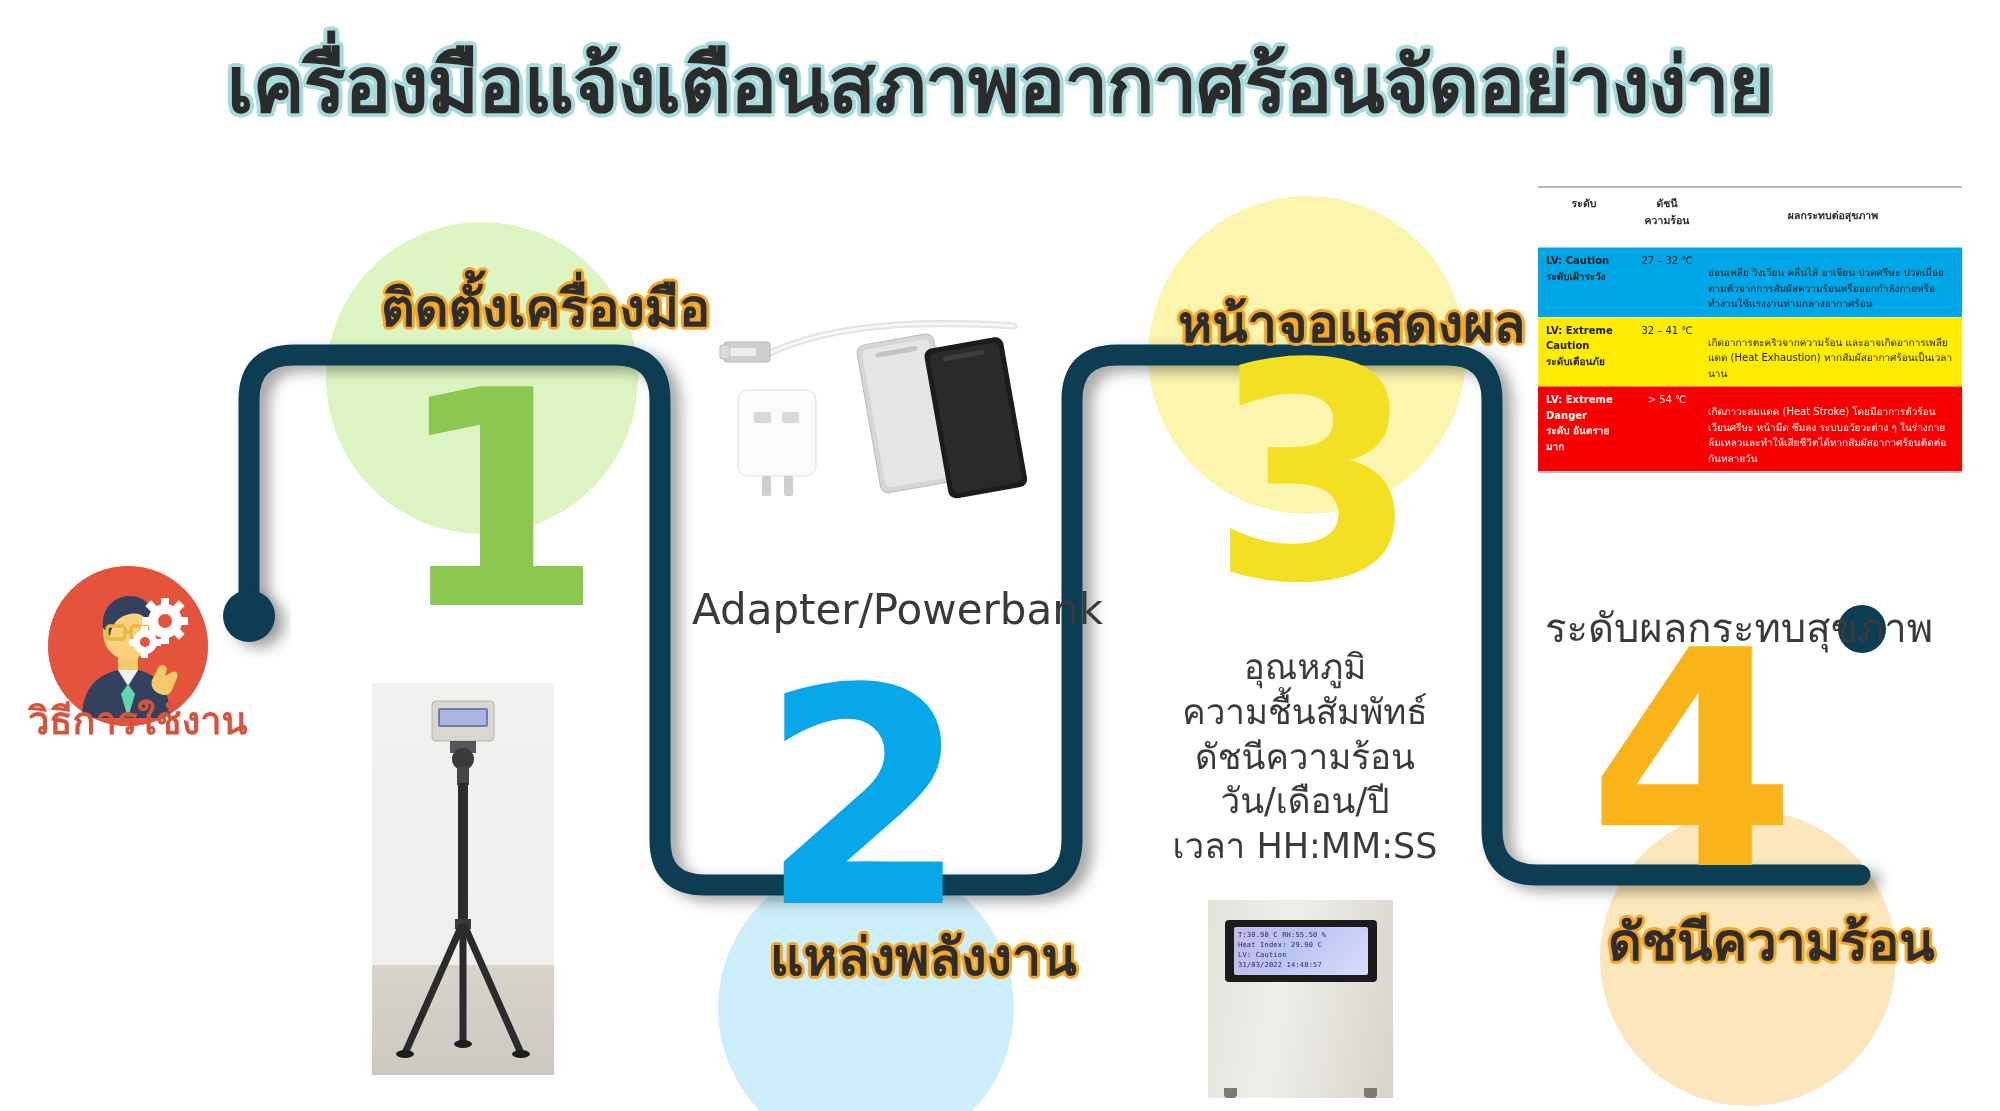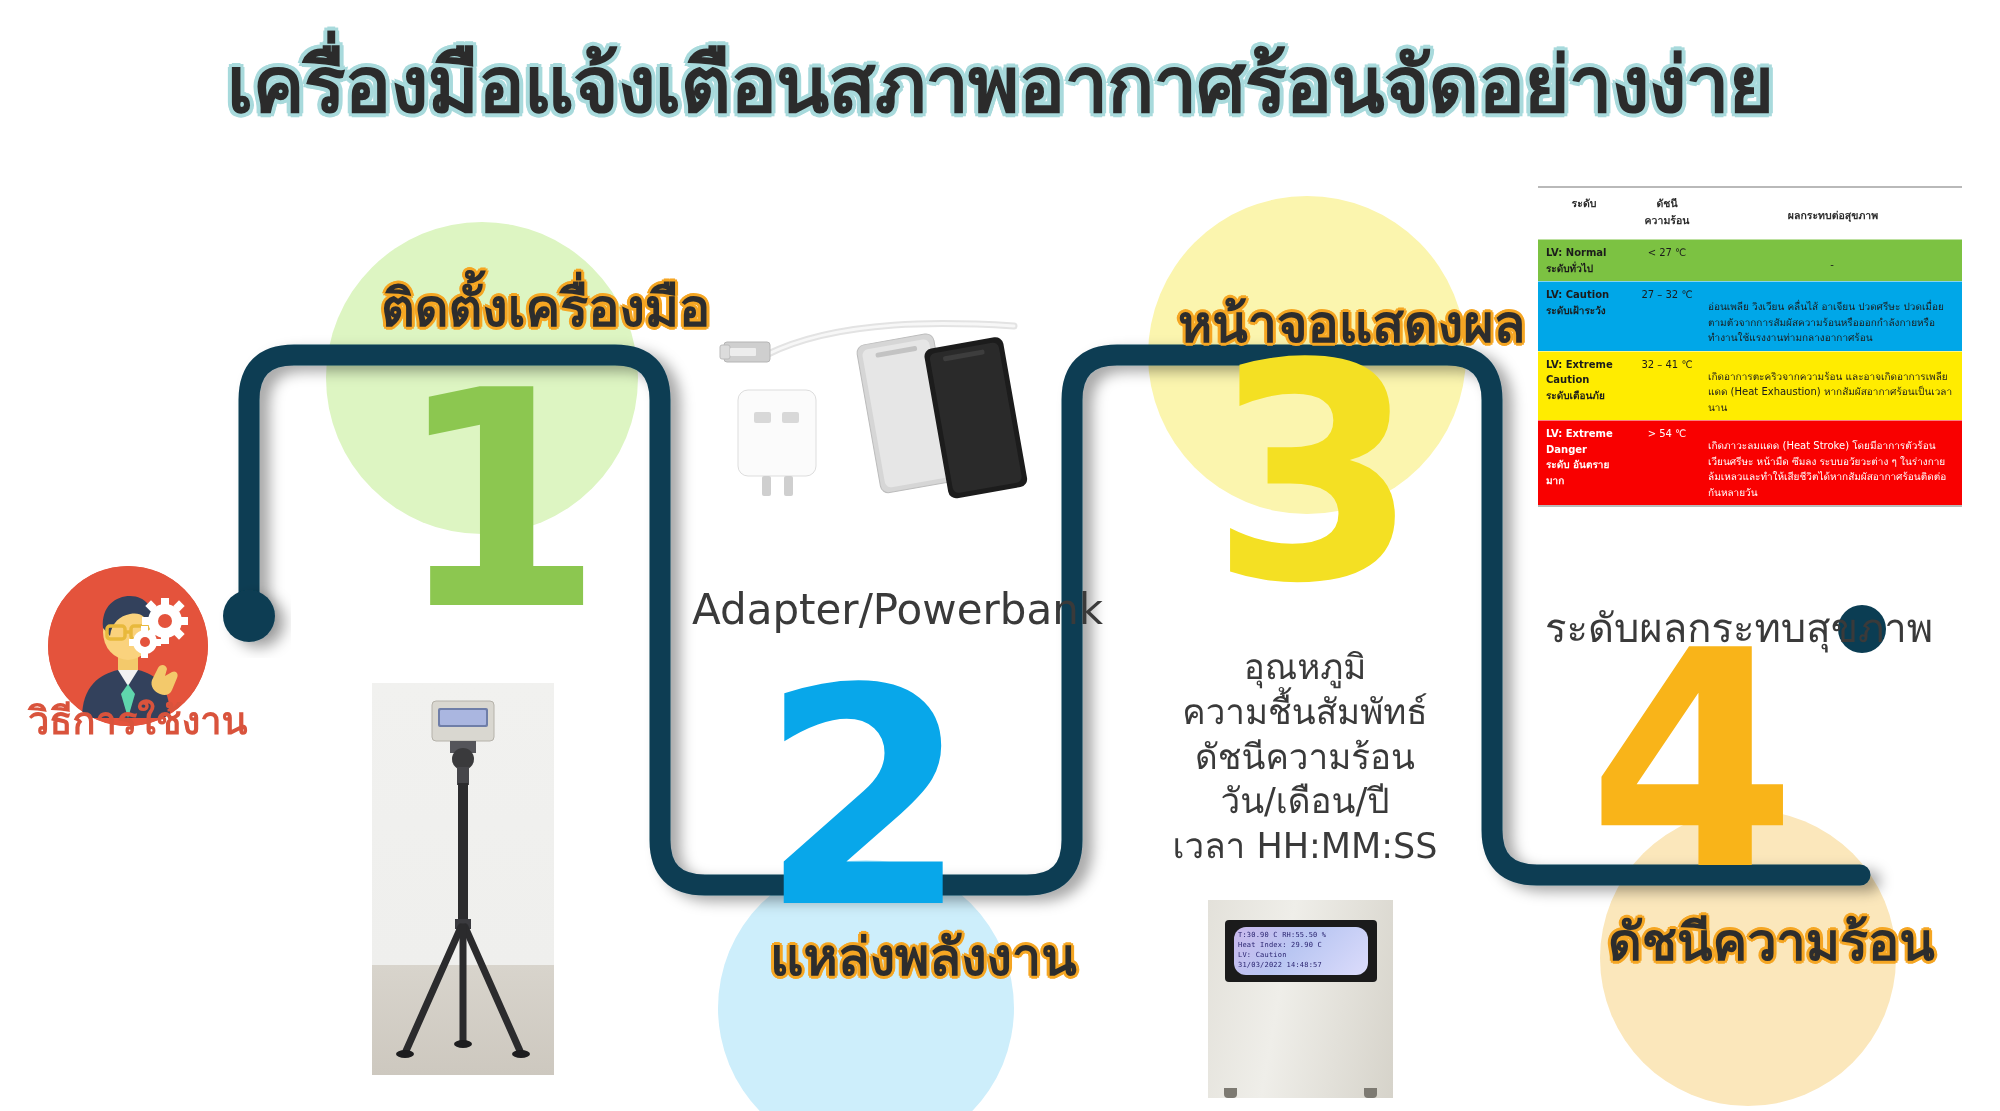--- a/index.html
+++ b/index.html
@@ -83,21 +83,21 @@
     text-align: center; font-family: "DejaVu Sans", sans-serif;
     font-weight: 700; font-size: 38px; color: #d9533c; white-space: nowrap;
   }
 
   
   .hi-table {
     position: absolute; left: 1538px; top: 186px; width: 424px;
     border-top: 2px solid #b9b9b9; border-bottom: 2px solid #b9b9b9;
     font-family: "DejaVu Sans", sans-serif;
   }
-  .hi-head { display: flex; padding: 7px 0 10px 0; }
+  .hi-head { display: flex; padding: 7px 0 18px 0; }
   .hi-head > div { font-size: 10.5px; color: #2b2b2b; text-align: center; font-weight: 600; }
   .hi-c1 { width: 92px; } .hi-c2 { width: 74px; } .hi-c3 { flex: 1; margin-top: 12px; }
   .hi-row { display: flex; border-top: 1px solid rgba(255,255,255,.5); }
   .hi-row > div { font-size: 10px; line-height: 1.55; padding: 5px 4px; }
   .hi-row .hi-c1 { font-weight: 700; padding-left: 8px; }
   .hi-row .hi-c2 { text-align: center; }
   .hi-row .hi-c3 { padding-right: 6px; }
 
   
   .photo { position: absolute; overflow: hidden; }
@@ -113,21 +113,21 @@
     left: 1208px; top: 900px; width: 185px; height: 198px;
     background: linear-gradient(100deg,#e3e1da 0%, #efeee9 40%, #d6d3ca 100%);
   }
   .lcd-screen-frame {
     position: absolute; left: 17px; top: 20px; width: 152px; height: 62px;
     background: #1b1b1b; border-radius: 4px;
   }
   .lcd-screen {
     position: absolute; left: 9px; top: 7px; width: 134px; height: 48px;
     background: linear-gradient(135deg,#c9b8ec 0%, #b9c6f2 45%, #dcdcfb 100%);
-    border-radius: 12px; padding: 3px 4px;
+    border-radius: 2px; padding: 3px 4px;
     font-family: "DejaVu Sans Mono", monospace; font-size: 7px;
     line-height: 1.45; color: #2a2470; letter-spacing: .2px;
   }
   .lcd-base {
     position: absolute; left: 6px; top: 176px; width: 173px; height: 14px;
   }
   .foot { position: absolute; width: 13px; height: 10px; background: #7d7a72; border-radius: 0 0 4px 4px; top: 188px;}
 
   
   .gear-photo { left: 700px; top: 300px; width: 360px; height: 240px; }
@@ -305,28 +305,20 @@
   <div class="hi-table">
     <div class="hi-head">
       <div class="hi-c1">ระดับ</div>
       <div class="hi-c2">
         <div>ดัชนี</div>
         <div>ความร้อน</div>
       </div>
       <div class="hi-c3">ผลกระทบต่อสุขภาพ</div>
     </div>
 
-    <div class="hi-row" style="background:#7cc242;color:#1b1b1b">
-      <div class="hi-c1">
-        <div>LV: Normal</div>
-        <div>ระดับทั่วไป</div>
-      </div>
-      <div class="hi-c2">&lt; 27 ℃</div>
-      <div class="hi-c3" style="text-align:center">-</div>
-    </div>
 
     <div class="hi-row" style="background:#00a7e8;color:#1b1b1b">
       <div class="hi-c1">
         <div>LV: Caution</div>
         <div>ระดับเฝ้าระวัง</div>
       </div>
       <div class="hi-c2">27 – 32 ℃</div>
       <div class="hi-c3">อ่อนเพลีย วิงเวียน คลื่นไส้ อาเจียน ปวดศรีษะ ปวดเมื่อยตามตัวจากการสัมผัสความร้อนหรือออกกำลังกายหรือทำงานใช้แรงงานท่ามกลางอากาศร้อน</div>
     </div>
 

